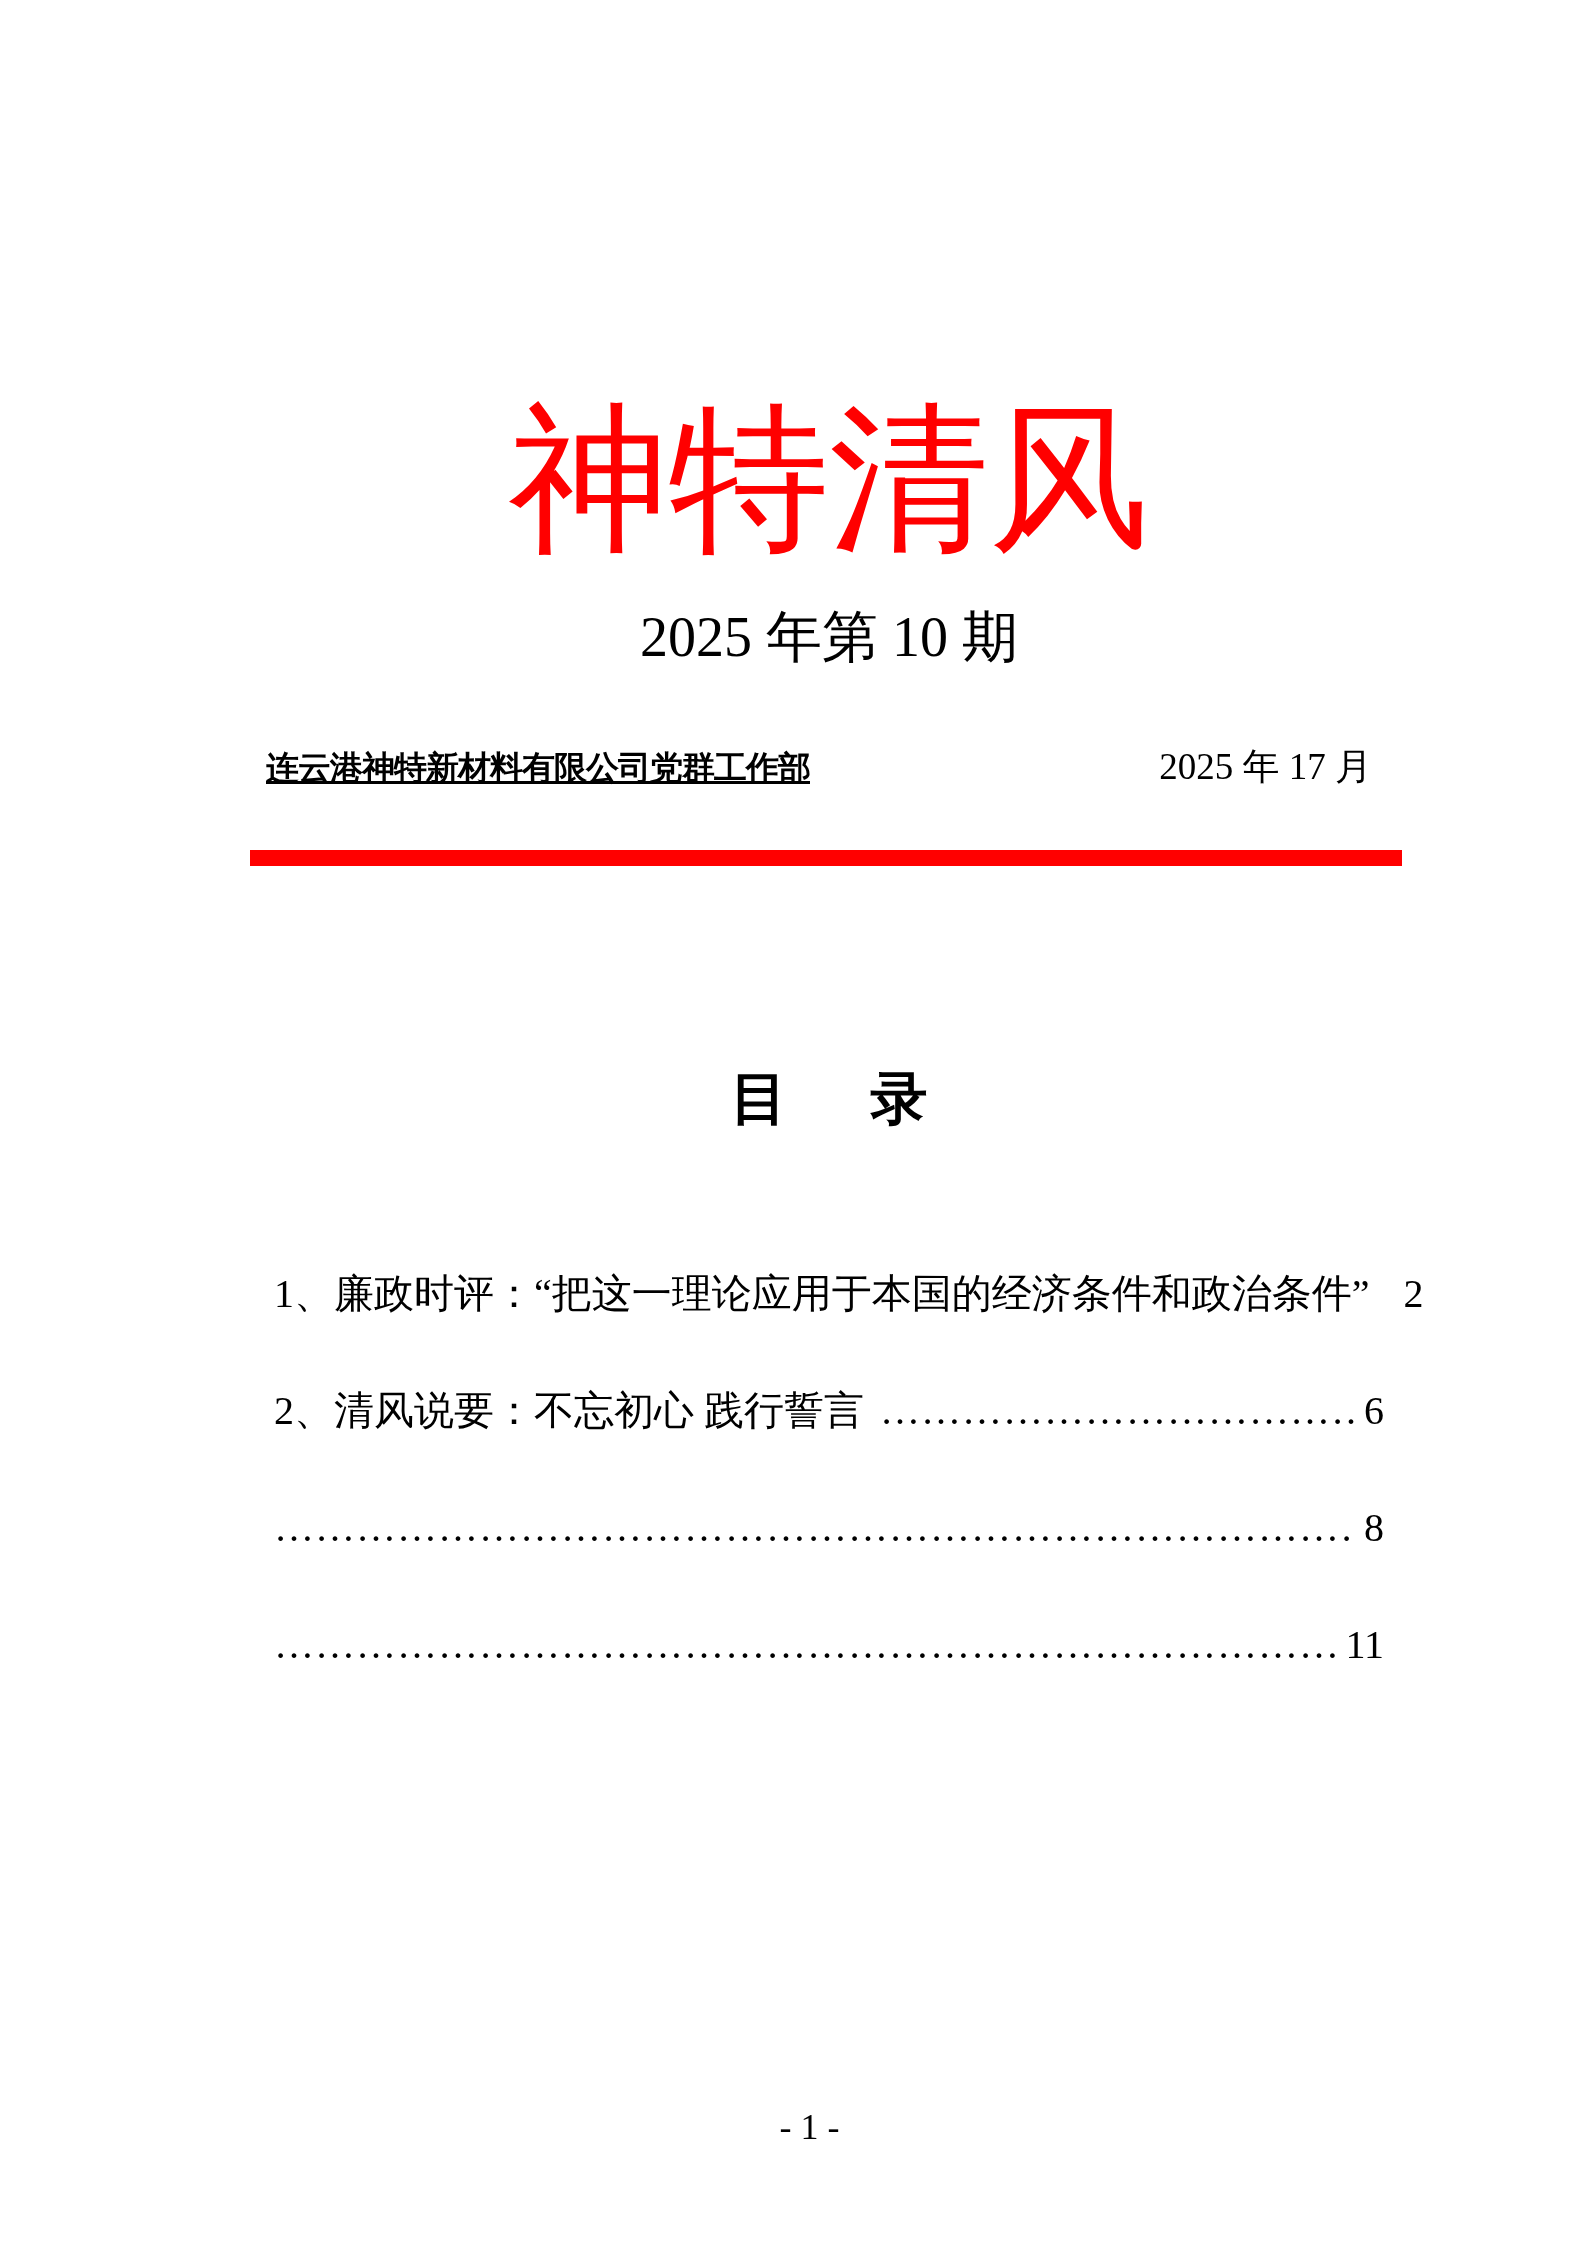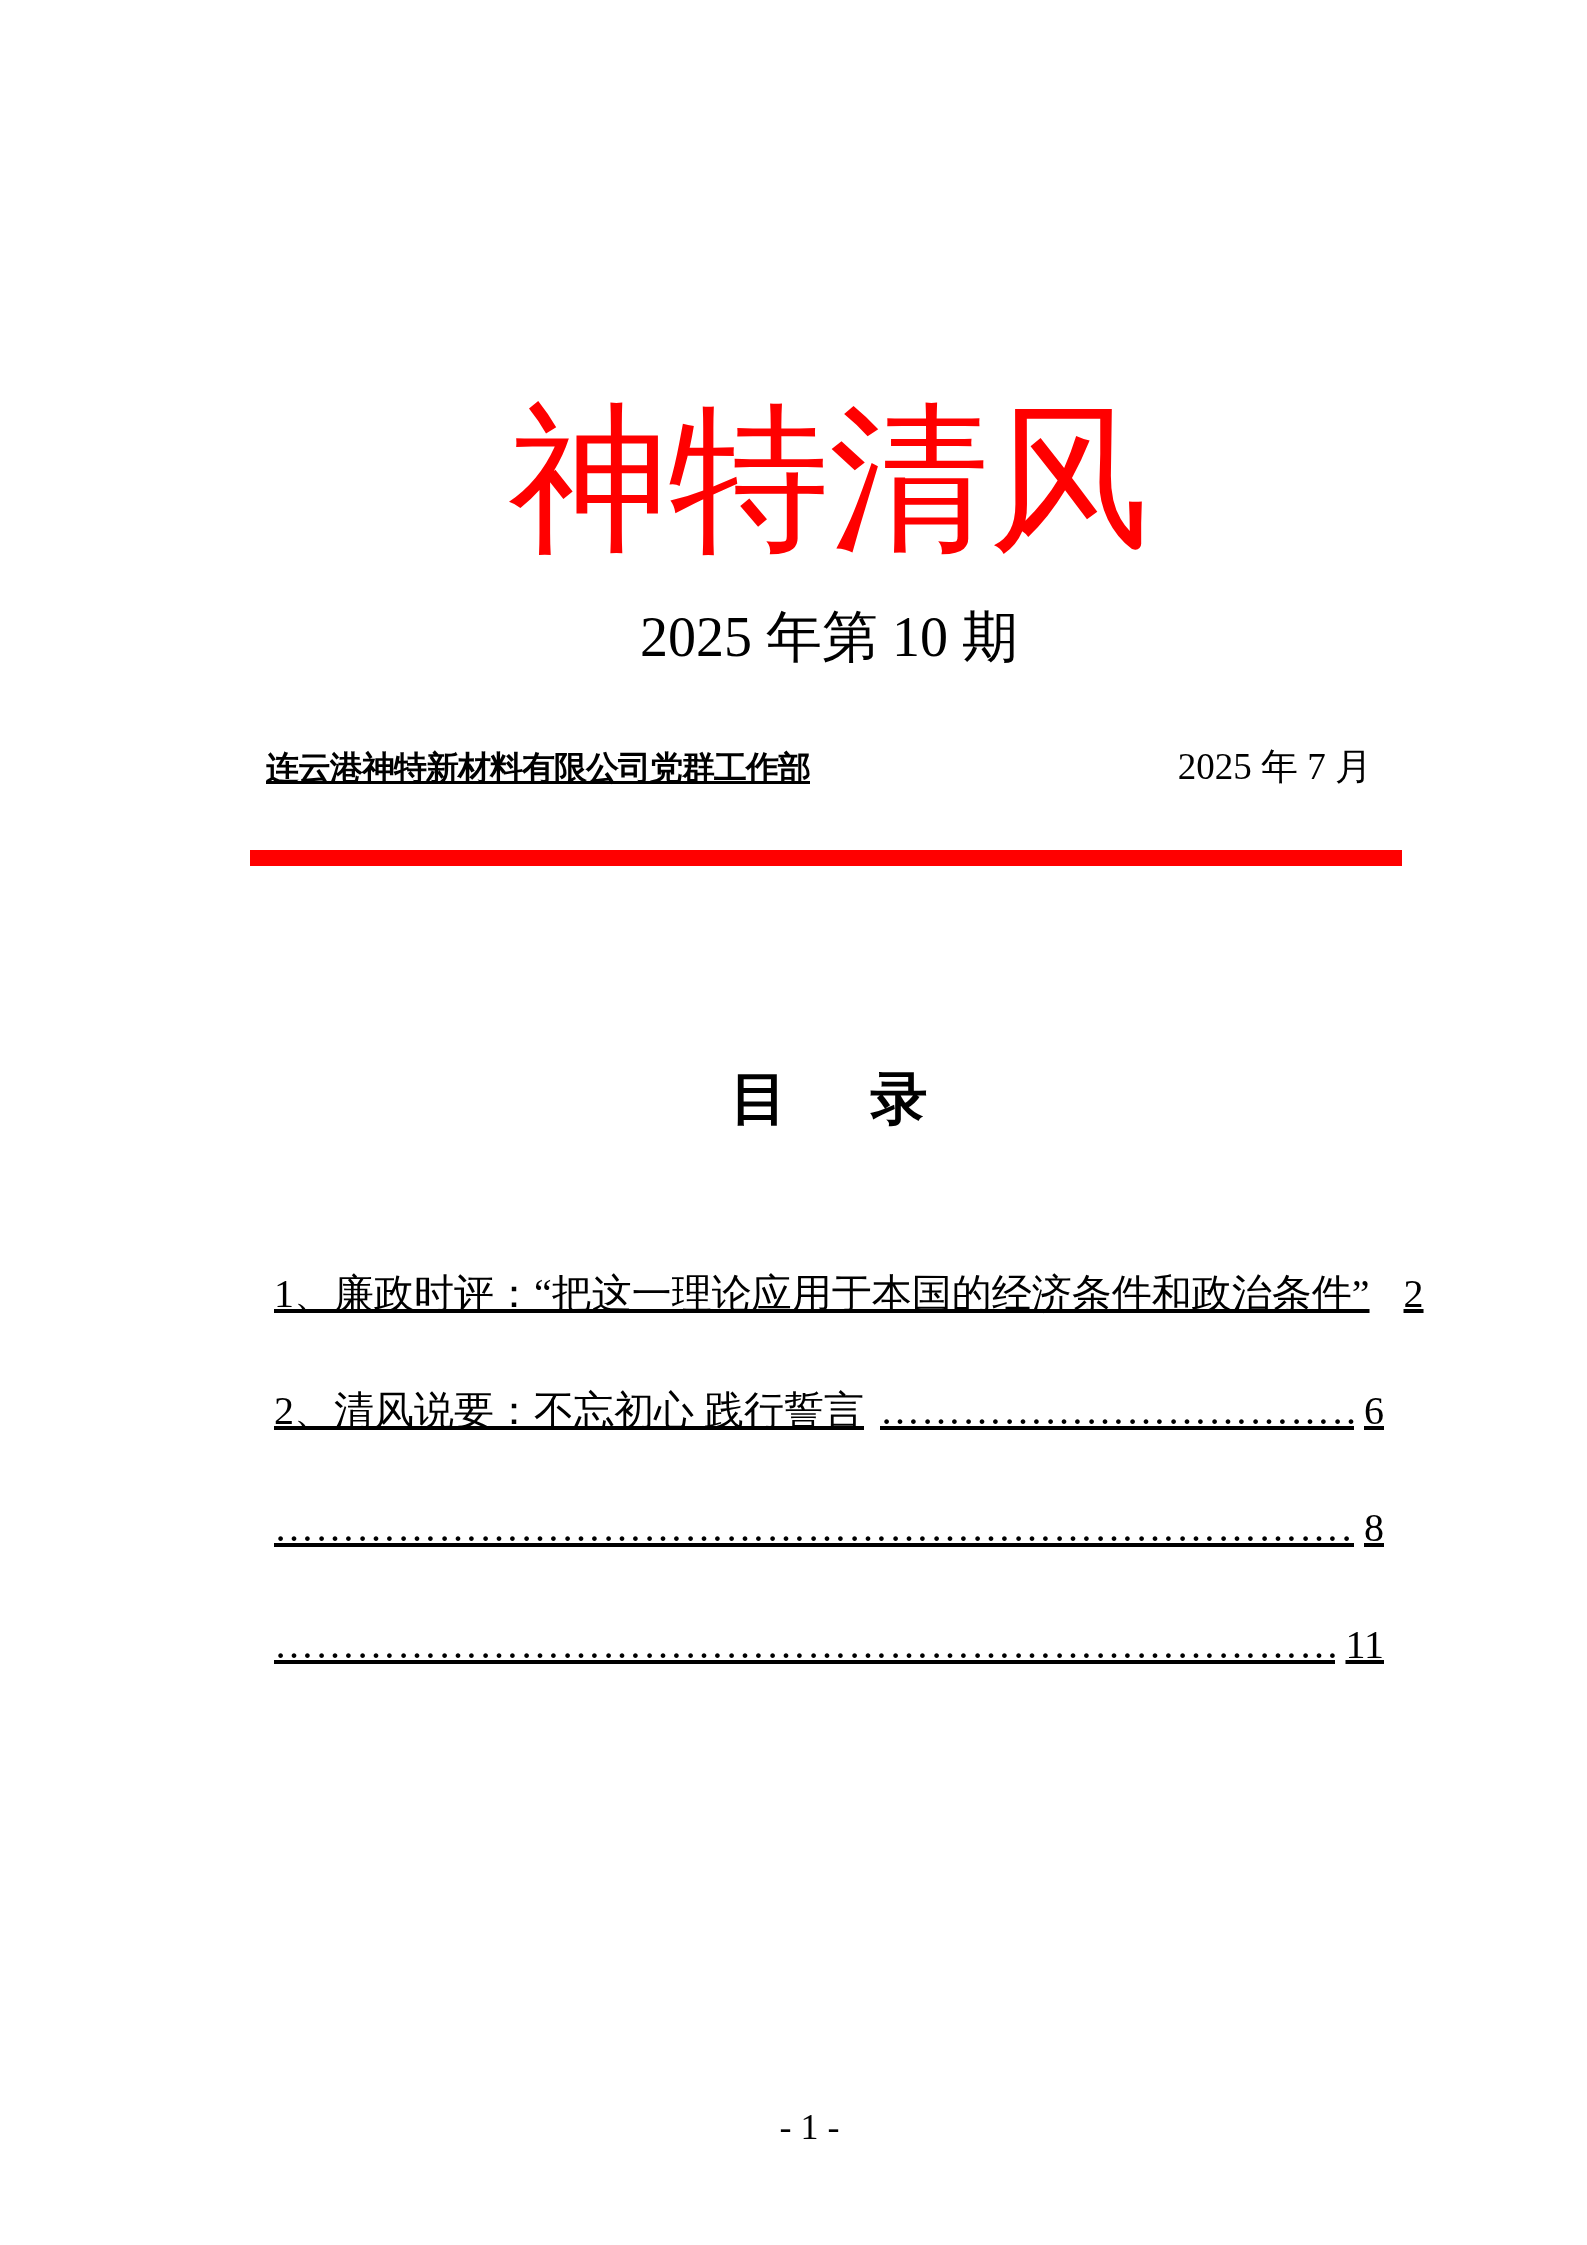--- a/index.html
+++ b/index.html
@@ -64,21 +64,20 @@
     font-size: 57px;
     line-height: 80px;
     font-weight: 700;
     letter-spacing: 13px;
     text-indent: 13px;
     white-space: pre;
   }
   .toc-list {
     margin-top: 100px;
     list-style: none;
-    text-decoration: underline;
   }
   .toc-entry {
     display: flex;
     align-items: baseline;
     font-size: 40px;
     line-height: 46px;
     margin-bottom: 39px;
     white-space: nowrap;
   }
   .toc-entry-label { flex: 0 0 auto; }
@@ -108,21 +107,21 @@
 
 <div class="page">
   <div class="content">
 
     <div class="masthead-title">神特清风</div>
 
     <div class="issue-line">2025 年第 10 期</div>
 
     <div class="pub-row">
       <span class="publisher">连云港神特新材料有限公司党群工作部</span>
-      <span class="pub-date">2025 年 7 月</span>
+      <span class="pub-date">2025 年 17 月</span>
     </div>
 
     <div class="red-rule"></div>
 
     <div class="toc-heading">目　录</div>
 
     <ul class="toc-list">
       <li class="toc-entry">
         <span class="toc-entry-label">1、廉政时评：“把这一理论应用于本国的经济条件和政治条件”</span>
         <span class="toc-leader"></span>

